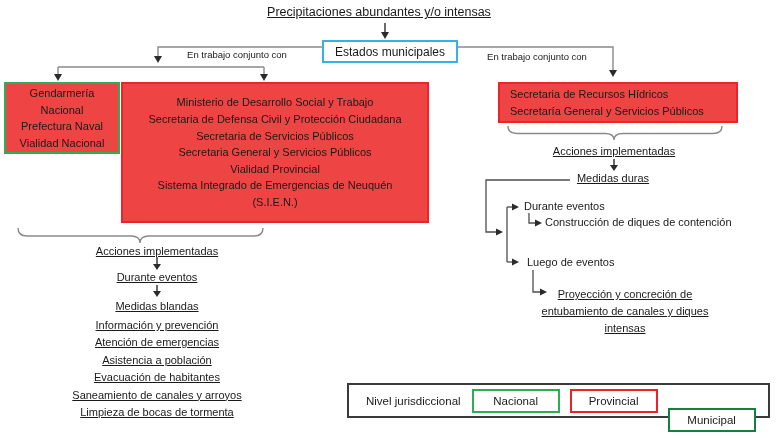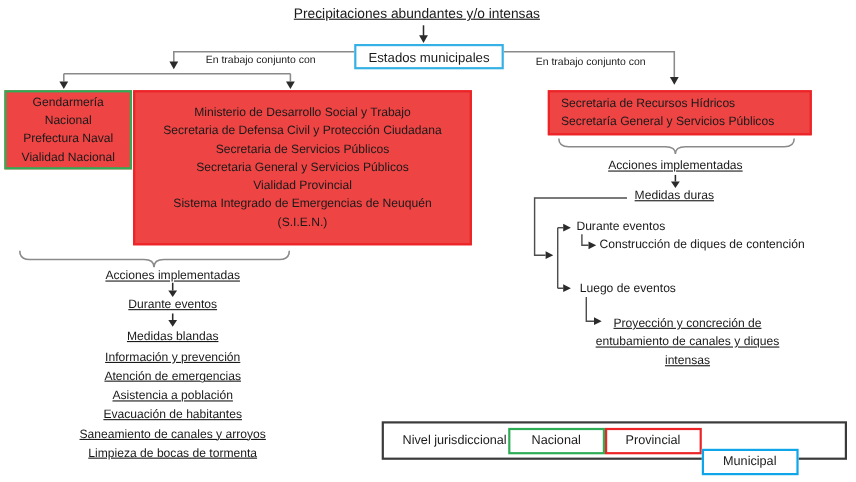--- a/index.html
+++ b/index.html
@@ -51,30 +51,30 @@
 
   #r-acciones { left:514px; top:145px; width:200px; }
   #r-medidas  { left:513px; top:172px; width:200px; text-decoration:underline; }
   #r-durante      { left:524px; top:200px; }
   #r-construccion { left:545px; top:216px; }
   #r-luego        { left:527px; top:256px; }
   #r-proyeccion   { left:524px; top:286px; width:202px; line-height:17px; }
 
   #legend {
     left:347px; top:383px; width:423px; height:35px; border:2px solid #3a3a3a;
-    display:flex; align-items:center; padding-left:17px; z-index:2; background:#fff;
+    display:flex; align-items:center; padding-left:17px; gap:10px; z-index:2; background:#fff;
   }
   #legend-title { font-size:11.5px; margin-right:1px; }
   .legend-chip {
     width:88px; height:24px; display:flex; align-items:center; justify-content:center;
     font-size:11.5px; background:#fff;
   }
   .chip-national  { border:2px solid #2EAD56; }
   .chip-provincial{ border:2px solid #EC2427; }
-  .chip-municipal { border:2px solid #0ea5e9;margin-top:39px; }
+  .chip-municipal { border:2px solid #15803d;margin-top:39px; }
 </style>
 </head>
 <body>
 
 <div id="canvas">
 
   <svg id="lines-svg" viewBox="0 0 778 438" xmlns="http://www.w3.org/2000/svg">
 
     <line x1="385" y1="23" x2="385" y2="33" stroke="#2b2b2b" stroke-width="1.4"></line>
     <polygon points="381,32 389,32 385,39" fill="#2b2b2b"></polygon>

